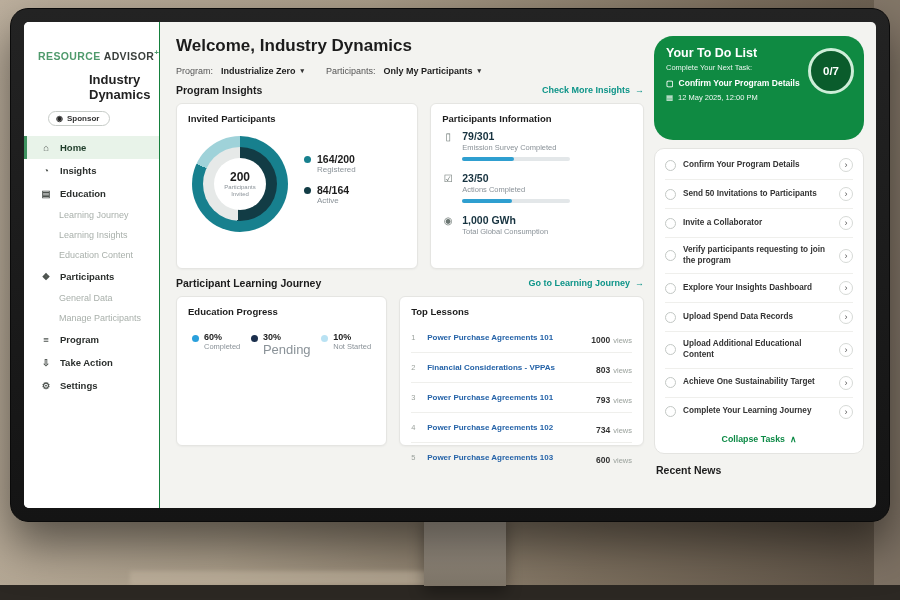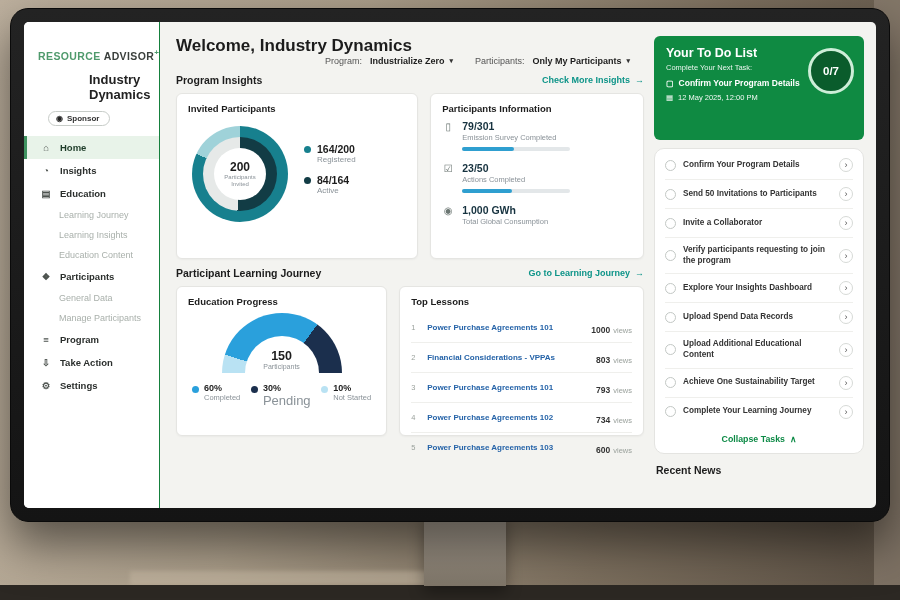--- a/index.html
+++ b/index.html
@@ -31,22 +31,22 @@
     border-radius:10px; padding:2px 10px 2px 7px; font-size:8px; font-weight:600; color:#333; margin-bottom:10px; }
   .badge-ico { font-size:8px; color:#222; }
   .nav-item { display:flex; align-items:center; gap:8px; padding:6px 8px 6px 16px; font-size:9.5px;
     font-weight:bold; color:#2b2f2d; cursor:pointer; }
   .nav-item.sub { padding:5px 8px 5px 35px; font-weight:normal; color:#a9b0ab; font-size:9px; }
   .nav-item.active { background:#e8f3e9; border-left:3px solid #3f9360; padding-left:13px; color:#1e3c29; }
   .nav-ico { width:12px; text-align:center; color:#4c524e; font-size:9.5px; }
 
   
   .main { flex:1; padding:14px 10px 0 16px; min-width:0; }
-  .title { font-size:17px; font-weight:bold; color:#1c1c1c; }
-  .filters { display:flex; align-items:center; gap:8px; font-size:9px; color:#555; margin-bottom:8px;justify-content:flex-end; }
+  .title { font-size:17px; font-weight:bold; color:#1c1c1c; margin-bottom:10px; }
+  .filters { display:flex; align-items:center; gap:8px; font-size:9px; color:#555; margin-bottom:8px; }
   .f-select { display:inline-flex; align-items:center; gap:5px; background:none; border:none;
     font-family:inherit; font-size:9px; font-weight:bold; color:#1d1d1d; cursor:pointer; margin-right:14px; }
   .chev { font-size:7px; color:#333; }
   .sec-head { display:flex; justify-content:space-between; align-items:center; margin:8px 0 7px; }
   .sec-title { font-size:10.5px; font-weight:bold; color:#1d1d1d; }
   .sec-link { font-size:9px; font-weight:bold; color:#0d9488; text-decoration:none; display:inline-flex; gap:5px; align-items:center; cursor:pointer; }
   .cards-row { display:flex; gap:12px; }
   .card { background:#fff; border:1px solid #e5e5e2; border-radius:6px; padding:9px 11px; box-shadow:0 1px 2px rgba(0,0,0,.04); }
   .card-title { font-size:9.5px; font-weight:bold; color:#1d1d1d; margin-bottom:6px; }
 
@@ -92,21 +92,21 @@
   .card-lessons { flex:1.18; height:150px; padding-bottom:4px; }
   .lesson { display:flex; align-items:center; gap:7px; padding:5.5px 0; border-bottom:1px solid #efefec; }
   .lesson:last-child { border-bottom:none; }
   .l-rank { font-size:7.5px; color:#9aa19c; width:9px; }
   .l-title { flex:1; font-size:8px; font-weight:600; color:#2563a8; cursor:pointer; }
   .l-views-val { font-size:8.5px; font-weight:bold; color:#333; }
   .l-views-unit { font-size:7.5px; color:#9aa19c; margin-left:3px; }
 
   
   .rightcol { width:222px; padding:14px 12px 0 0; flex-shrink:0; }
-  .todo-green { background:#0f8a42; border-radius:6px; padding:10px 12px; position:relative; color:#fff; min-height:104px; }
+  .todo-green { background:#0f8a42; border-radius:19px; padding:10px 12px; position:relative; color:#fff; min-height:104px; }
   .tg-title { font-size:12.5px; font-weight:bold; margin-bottom:3px; }
   .tg-sub { font-size:7.5px; opacity:.9; margin-bottom:6px; }
   .tg-task { display:flex; align-items:center; gap:5px; font-size:8.5px; font-weight:bold; width:140px; }
   .tg-ico { font-size:8px; }
   .tg-date { display:flex; align-items:center; gap:5px; font-size:7.5px; opacity:.95; margin-top:5px; }
   .tg-progress { position:absolute; right:10px; top:12px; width:46px; height:46px; border-radius:50%;
     background:#0a5c2c; border:3px solid #cdeed8; display:flex; align-items:center; justify-content:center;
     font-size:11.5px; font-weight:bold; color:#fff; }
   .tasks-card { background:#fff; border:1px solid #e4e4e1; border-radius:10px; margin-top:8px; padding:2px 10px 4px; }
   .task { display:flex; align-items:center; gap:7px; padding:7px 0; border-bottom:1px solid #efefec; cursor:pointer; }
@@ -276,27 +276,20 @@
       <span class="sec-title">Participant Learning Journey</span>
       <a class="sec-link">
         <span>Go to Learning Journey</span>
         <span>→</span>
       </a>
     </div>
 
     <div class="cards-row">
       <div class="card card-edu">
         <div class="card-title">Education Progress</div>
-        <div class="gauge">
-          <div class="gauge-arc"></div>
-          <div class="gauge-center">
-            <div class="gc-val">150</div>
-            <div class="gc-lab">Participants</div>
-          </div>
-        </div>
         <div class="edu-legend">
           <div class="edu-leg-item">
             <span class="dot dot-blue"></span>
             <div>
               <div class="leg-val" style="font-size:9px">60%</div>
               <div class="leg-lab" style="font-size:7.5px">Completed</div>
             </div>
           </div>
           <div class="edu-leg-item">
             <span class="dot dot-navy"></span>

